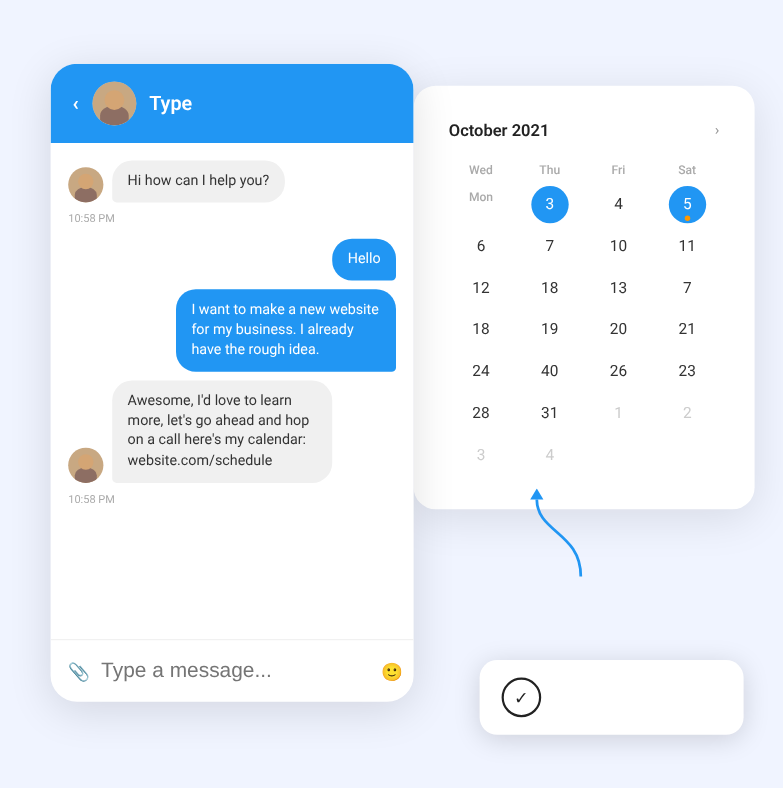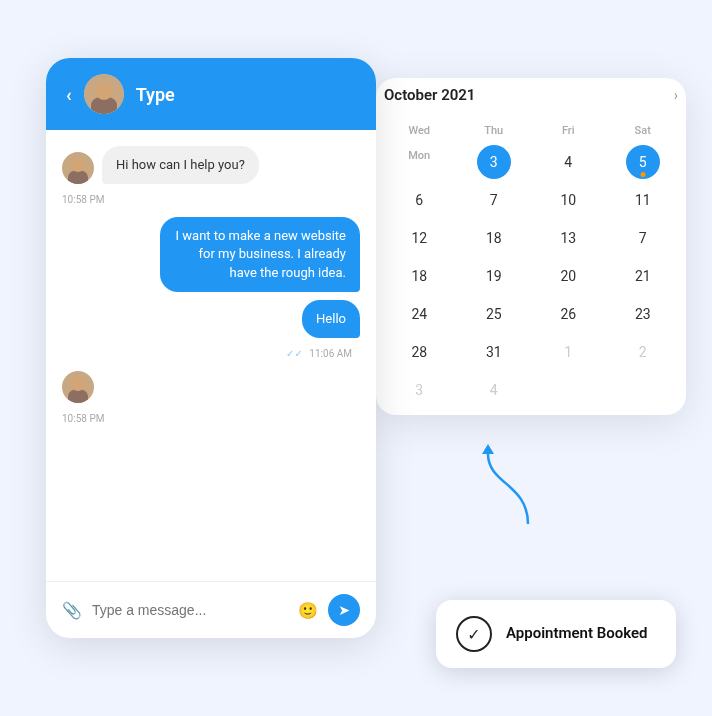--- a/index.html
+++ b/index.html
@@ -111,21 +111,20 @@
       display: flex;
       flex-direction: column;
       gap: 8px;
       overflow-y: auto;
     }
 
     .message-row {
       display: flex;
       align-items: flex-end;
       gap: 8px;
-      text-align: right;
     }
 
     .message-row.incoming {
       flex-direction: row;
     }
 
     .message-row.outgoing {
       flex-direction: row-reverse;
     }
 
@@ -212,21 +211,21 @@
 
     .attachment-icon {
       color: #aaa;
       font-size: 16px;
     }
 
     .message-input {
       flex: 1;
       border: none;
       outline: none;
-      font-size: 14px;
+      font-size: 19px;
       color: #999;
       background: transparent;
     }
 
     .emoji-icon {
       color: #aaa;
       font-size: 16px;
     }
 
     .send-btn {
@@ -247,21 +246,21 @@
 
     
     .calendar-card {
       position: absolute;
       right: 10px;
       top: 60px;
       width: 310px;
       background: #fff;
       border-radius: 20px;
       box-shadow: 0 8px 40px rgba(0,0,0,0.1);
-      padding: 8px;
+      padding: 32px;
       z-index: 1;
     }
 
     .calendar-header {
       display: flex;
       align-items: center;
       justify-content: space-between;
       margin-bottom: 16px;
     }
 
@@ -403,33 +402,30 @@
 
     <div class="chat-messages">
 
       <div class="message-row incoming">
         <div class="msg-avatar"></div>
         <div class="bubble incoming-bubble">Hi how can I help you?</div>
       </div>
       <div class="timestamp">10:58 PM</div>
 
       <div class="message-row outgoing">
+        <div class="bubble outgoing-bubble">Hello</div>
+      </div>
+
+      <div class="message-row outgoing">
         <div class="bubble outgoing-bubble">I want to make a new website for my business. I already have the rough idea.</div>
-      </div>
-
-      <div class="message-row outgoing">
-        <div class="bubble outgoing-bubble">Hello</div>
-      </div>
-      <div class="timestamp right">
-        <span class="double-check">✓✓</span>
-        <span>11:06 AM</span>
       </div>
 
       <div class="message-row incoming">
         <div class="msg-avatar"></div>
+        <div class="bubble incoming-bubble">Awesome, I'd love to learn more, let's go ahead and hop on a call here's my calendar: website.com/schedule</div>
       </div>
       <div class="timestamp">10:58 PM</div>
 
     </div>
 
     <div class="chat-footer">
       <span class="attachment-icon">📎</span>
       <input class="message-input" type="text" placeholder="Type a message..." style="">
       <span class="emoji-icon">🙂</span>
       <div class="send-btn">
@@ -464,21 +460,21 @@
       <div class="day-cell">18</div>
       <div class="day-cell">13</div>
 
       <div class="day-cell">7</div>
       <div class="day-cell">18</div>
       <div class="day-cell">19</div>
       <div class="day-cell">20</div>
       <div class="day-cell">21</div>
 
       <div class="day-cell">24</div>
-      <div class="day-cell">25</div>
+      <div class="day-cell">40</div>
       <div class="day-cell">26</div>
       <div class="day-cell">23</div>
       <div class="day-cell">28</div>
 
       <div class="day-cell">31</div>
       <div class="day-cell gray-text">1</div>
       <div class="day-cell gray-text">2</div>
       <div class="day-cell gray-text">3</div>
       <div class="day-cell gray-text">4</div>
     </div>
@@ -488,16 +484,15 @@
     <svg class="arrow-svg" viewBox="0 0 80 90" fill="none" xmlns="http://www.w3.org/2000/svg">
       <path d="M60 80 C 60 40, 20 40, 20 10" stroke="#2196f3" stroke-width="2.5" fill="none" stroke-dasharray="none"></path>
       <polygon points="14,10 20,0 26,10" fill="#2196f3"></polygon>
     </svg>
   </div>
 
   <div class="appointment-card">
     <div class="check-circle">
       <span class="check-mark">✓</span>
     </div>
-    <span class="appointment-text">Appointment Booked</span>
   </div>
 
 </div>
 
 </body></html>

